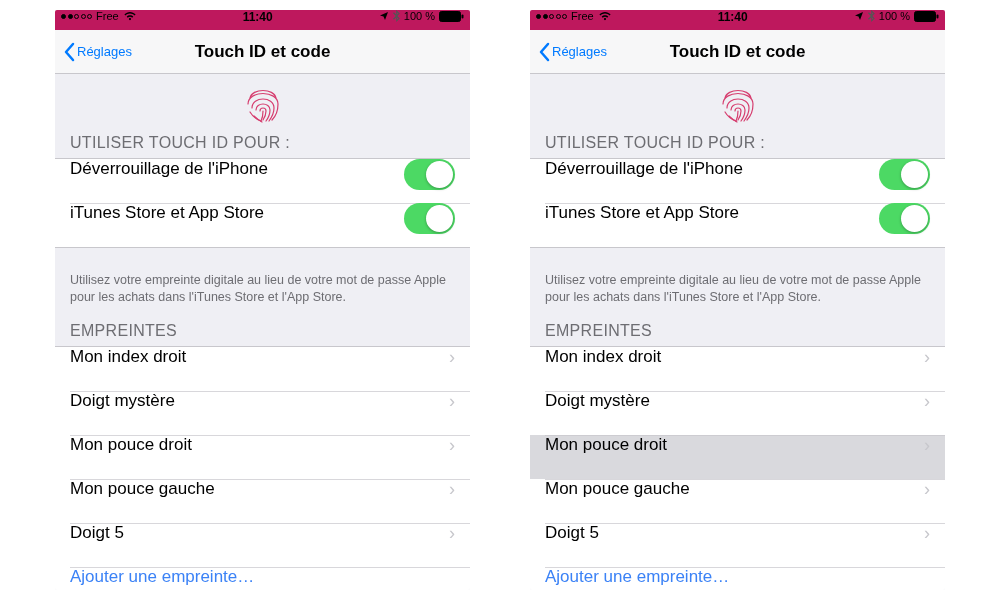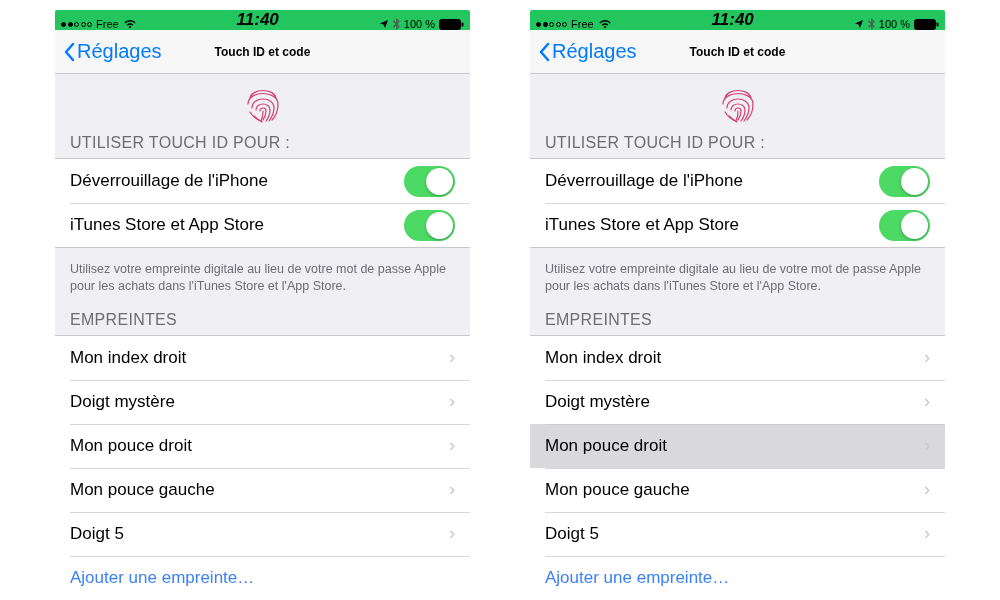--- a/index.html
+++ b/index.html
@@ -10,63 +10,63 @@
     display: flex; justify-content: center; gap: 60px; padding: 10px 30px;
   }
   .phone {
     width: 415px; height: 580px;
     background: #efeff4;
     overflow: hidden;
     position: relative;
     border-radius: 2px;
   }
   .statusbar {
-    height: 20px; background: #22c55e;
-    display: flex; align-items: flex-end; justify-content: space-between;
+    height: 20px; background: #be185d;
+    display: flex; align-items: flex-start; justify-content: space-between;
     font-size: 11px; padding: 0 6px; color: #000;
   }
   .sb-left, .sb-right { display: flex; align-items: center; gap: 4px; }
   .sb-dots { display: flex; gap: 1.5px; align-items: center; }
   .dot { width: 5px; height: 5px; border-radius: 50%; border: 0.6px solid #000; }
   .dot.fill { background: #000; }
-  .sb-time { font-weight: 600; font-size: 17px; font-style: italic; }
+  .sb-time { font-weight: 600; font-size: 12px; }
   .navbar {
     height: 44px; background: #f7f7f8;
     border-bottom: 1px solid #c8c7cc;
     display: flex; align-items: center; position: relative;
     padding: 0 8px;
   }
-  .back { display: flex; align-items: center; color: #007aff; font-size: 20px; gap: 2px; }
+  .back { display: flex; align-items: center; color: #007aff; font-size: 13px; gap: 2px; }
   .nav-title {
     position: absolute; left: 0; right: 0; text-align: center;
-    font-size: 12px; font-weight: 600; color: #000; pointer-events: none;
+    font-size: 17px; font-weight: 600; color: #000; pointer-events: none;
   }
   .hero {
     height: 54px; display: flex; align-items: center; justify-content: center;
   }
   .section-header {
     font-size: 16px; color: #6d6d72; letter-spacing: 0.3px;
     padding: 6px 15px 6px; text-transform: uppercase;
   }
   .group { background: #fff; border-top: 1px solid #c8c7cc; border-bottom: 1px solid #c8c7cc; }
   .row {
-    min-height: 44px; display: flex; align-items: center;
+    min-height: 44px; display: flex; 
     padding: 0 15px; position: relative;
     font-size: 17px; color: #000;
   }
   .row + .row::before {
     content: ""; position: absolute; left: 15px; right: 0; top: 0;
     height: 1px; background: #c8c7cc; transform: scaleY(0.7);
   }
   .row.highlighted { background: #d9d9dd; }
   .row .label { flex: 1; }
   .chevron { color: #c7c7cc; font-size: 18px; font-weight: 300; }
   .row.add .label { color: #3b82f6; }
   .footer-note {
-    font-size: 12.5px; color: #6d6d72; padding: 13px 15px 10px; line-height: 1.35;
+    font-size: 12.5px; color: #6d6d72; padding: 24px 15px 10px; line-height: 1.35;
   }
   .toggle {
     width: 51px; height: 31px; border-radius: 16px; background: #4cd964;
     position: relative; flex-shrink: 0;
   }
   .toggle .knob {
     position: absolute; right: 2px; top: 2px; width: 27px; height: 27px;
     background: #fff; border-radius: 50%; box-shadow: 0 1px 3px rgba(0,0,0,0.3);
   }
   .wifi-svg, .loc-svg, .bt-svg, .batt-svg, .back-svg, .fp-svg { display: block; }

